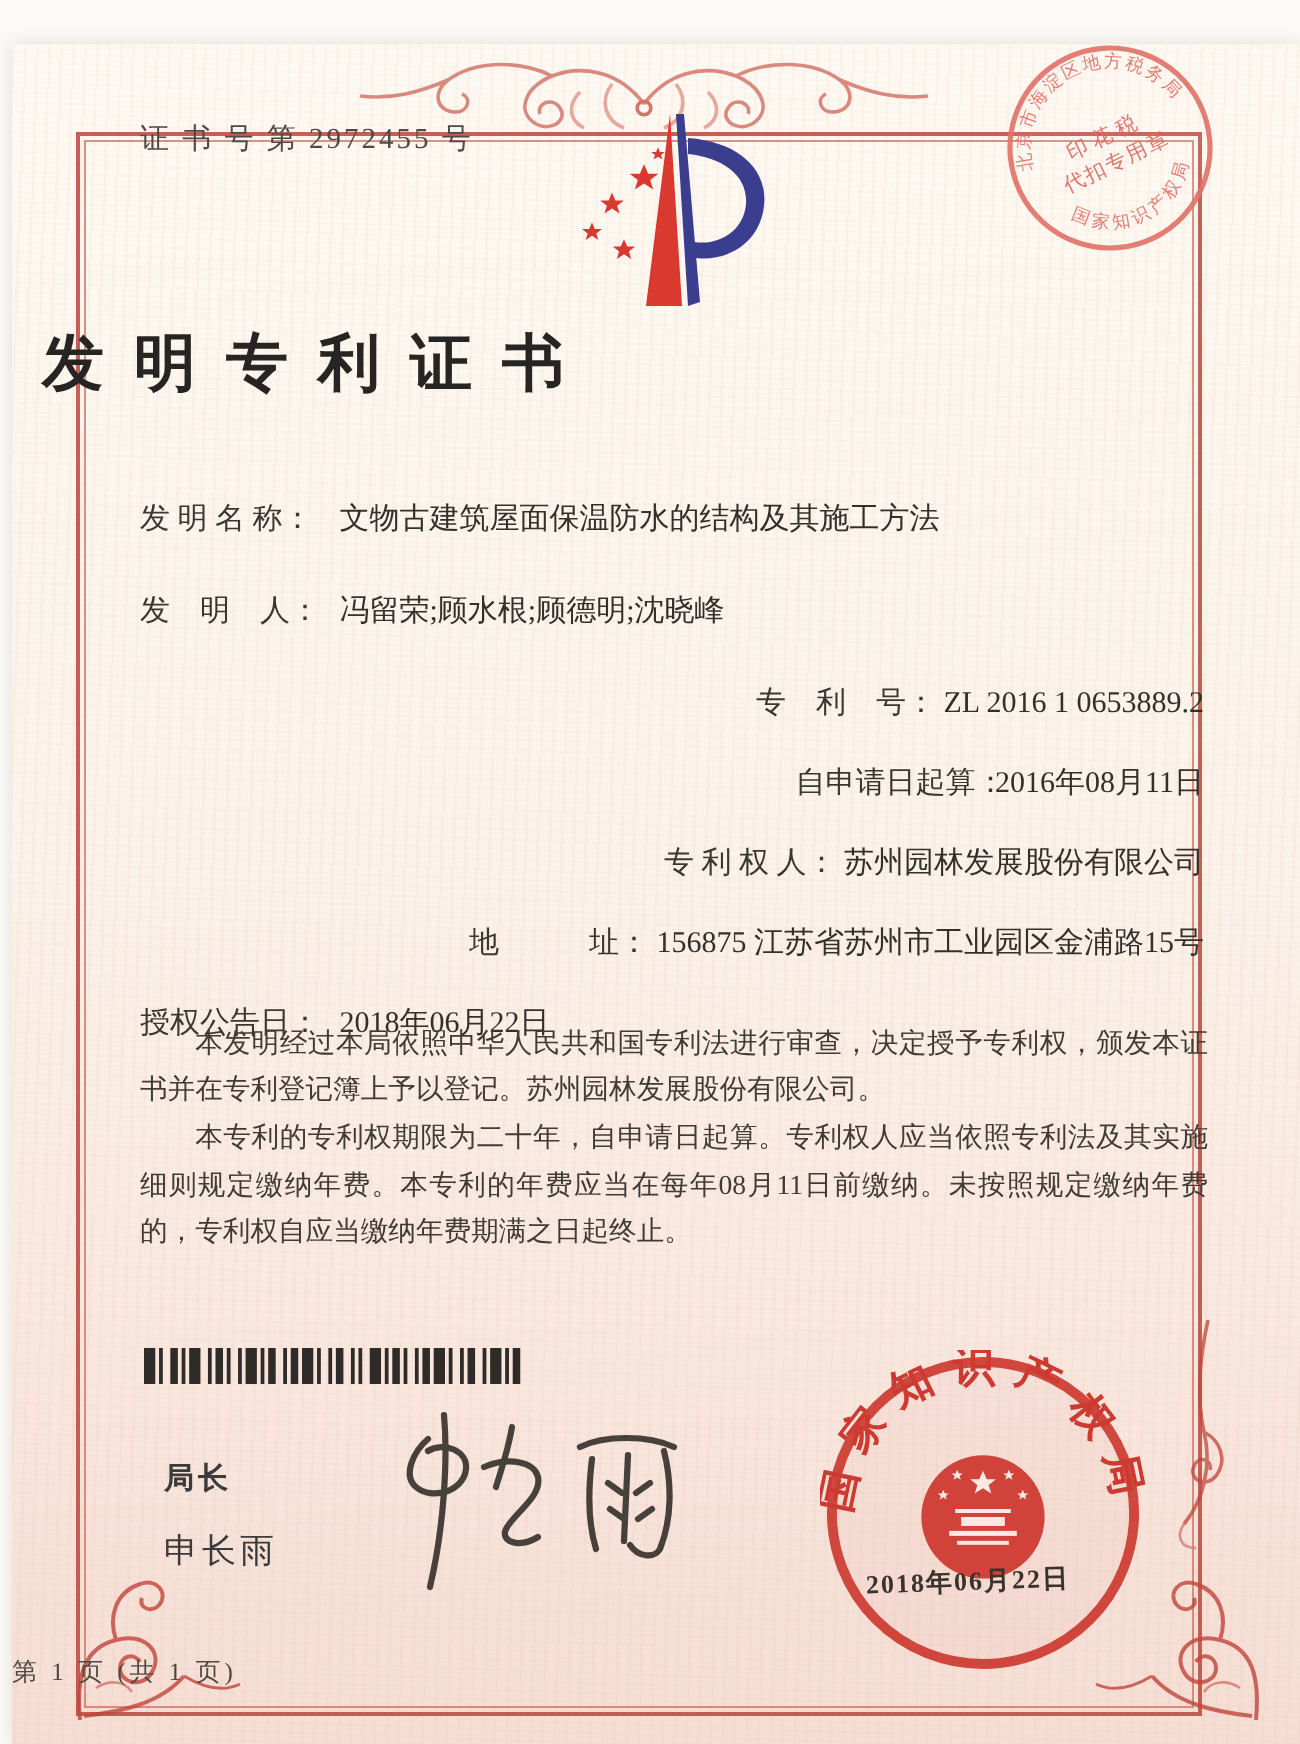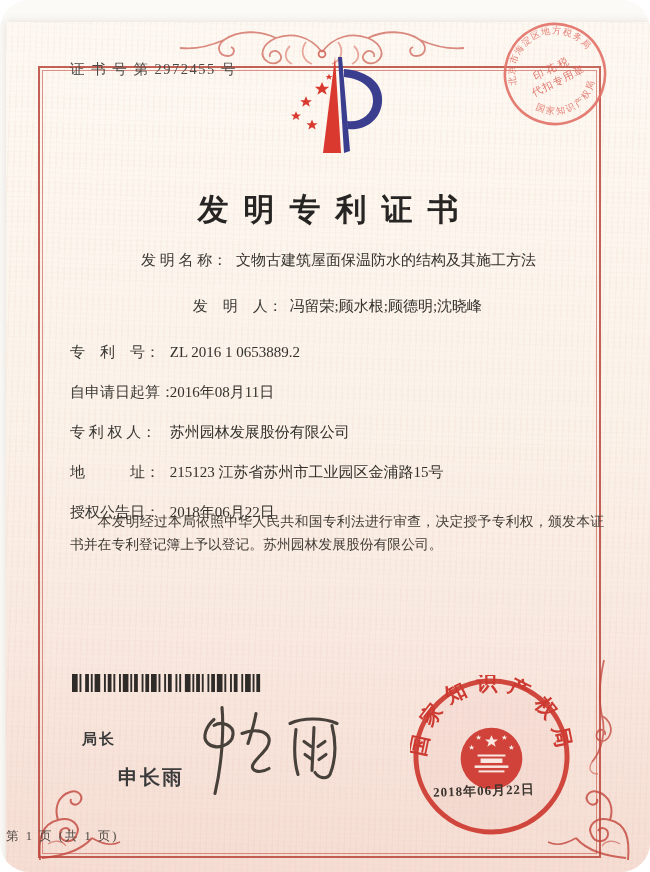--- a/index.html
+++ b/index.html
@@ -1,43 +1,43 @@
 <!DOCTYPE html>
 <html><head>
 <meta charset="utf-8">
 <style>
   html,body{margin:0;padding:0;}
   body{background:#ffffff;}
   #scene{position:relative;width:650px;height:872px;background:#fbfaf7;overflow:hidden;
-         font-family:"Liberation Serif","DejaVu Serif",serif;border-radius:29px;}
+         font-family:"Liberation Serif","DejaVu Serif",serif;}
   .paper{position:absolute;left:6px;top:22px;width:644px;height:850px;
          background:linear-gradient(180deg,#fdf9f2 0%,#fbf3ea 45%,#f9e9e0 72%,#f5ddd3 100%);
          box-shadow:0 0 8px rgba(120,90,80,.18);}
   .paper::before{content:'';position:absolute;inset:0;pointer-events:none;
          background:repeating-linear-gradient(92deg,rgba(205,140,120,.05) 0 1.5px,transparent 1.5px 6px),
                     repeating-linear-gradient(2deg,rgba(214,160,140,.04) 0 1px,transparent 1px 5px);}
   .frame{position:absolute;left:32px;top:44px;width:559px;height:788px;
          border:2px solid rgba(184,70,60,.85);}
   .frame::after{content:'';position:absolute;inset:2px;border:1px solid rgba(205,110,98,.75);}
   .cert-no{position:absolute;left:64px;top:38px;font-size:14.5px;color:#4c4a47;letter-spacing:1.5px;}
   .logo{position:absolute;left:272px;top:33px;width:115px;height:102px;}
-  .title{position:absolute;left:0;top:139px;width:100%;text-align:center;
-         font-size:31px;font-weight:700;color:#262524;letter-spacing:15px;text-indent:15px;margin-top:28px;}
+  .title{position:absolute;left:0;top:139px;width:100%;
+         font-size:31px;font-weight:700;color:#262524;letter-spacing:15px;text-indent:15px;}
   .fields{position:absolute;left:64px;top:226px;right:48px;font-size:15px;color:#37342f;}
   .f-row{line-height:24px;white-space:nowrap;}
-  .f-row.m1{margin-bottom:22px;text-align:center;} .f-row.m2{margin-bottom:16px;}
+  .f-row.m1{margin-bottom:22px;} .f-row.m2{margin-bottom:16px;text-align:right;}
   .f-label{display:inline-block;width:96px;white-space:pre;color:#3a3733;}
   .f-value{color:#33302b;}
   .row-double{display:flex;} .cell1{width:294px;}
   .paras{position:absolute;left:64px;top:488px;right:46px;font-size:13.8px;line-height:23.2px;
          color:#403b35;text-align:justify;}
   .paras p{margin:0 0 1px 0;text-indent:2em;}
   .barcode{position:absolute;left:66px;top:652px;width:190px;height:18px;}
   .signer-title{position:absolute;left:76px;top:708px;font-size:15px;font-weight:600;color:#3b3b3b;letter-spacing:2px;}
-  .signer-name{position:absolute;left:76px;top:742px;font-size:20px;font-weight:700;color:#3b3b3b;letter-spacing:2px;margin-left:36px;}
+  .signer-name{position:absolute;left:76px;top:742px;font-size:17px;font-weight:400;color:#3b3b3b;letter-spacing:2px;}
   .signature{position:absolute;left:172px;top:676px;width:175px;height:108px;}
   .seal{position:absolute;left:404px;top:653px;width:163px;height:163px;}
   .seal-date{position:absolute;left:398px;top:760px;width:160px;text-align:center;
          font-size:13px;font-weight:700;color:#3a332d;letter-spacing:1px;transform:rotate(-2deg);}
   .tax-stamp{position:absolute;left:499px;top:18px;width:112px;height:112px;transform:rotate(-26deg);opacity:.92;}
   .footer{position:absolute;left:0;top:806px;width:100%;text-align:left;font-size:12.5px;
          color:#4e4842;letter-spacing:2px;}
   .ornament-top{position:absolute;left:166px;top:0px;width:300px;height:48px;}
   .fl-bl{position:absolute;left:26px;top:758px;width:92px;height:84px;}
   .fl-br{position:absolute;left:538px;top:758px;width:92px;height:84px;transform:scaleX(-1);}
@@ -132,32 +132,33 @@
       <div class="f-row m2">
         <span class="f-label">自申请日起算：</span>
         <span class="f-value">2016年08月11日</span>
       </div>
       <div class="f-row m2">
         <span class="f-label">专 利 权 人：</span>
         <span class="f-value">苏州园林发展股份有限公司</span>
       </div>
       <div class="f-row m2">
         <span class="f-label">地　　　址：</span>
-        <span class="f-value">215123 江苏省苏州市工业园区金浦路15号</span>
+        <span class="f-value">156875 江苏省苏州市工业园区金浦路15号</span>
       </div>
       <div class="f-row row-double">
         <div class="cell1">
           <span class="f-label">授权公告日：</span>
           <span class="f-value">2018年06月22日</span>
         </div>
       </div>
     </div>
 
     <div class="paras">
       <p>本发明经过本局依照中华人民共和国专利法进行审查，决定授予专利权，颁发本证书并在专利登记簿上予以登记。苏州园林发展股份有限公司。</p>
+      <p>本专利的专利权期限为二十年，自申请日起算。专利权人应当依照专利法及其实施细则规定缴纳年费。本专利的年费应当在每年08月11日前缴纳。未按照规定缴纳年费的，专利权自应当缴纳年费期满之日起终止。</p>
     </div>
 
     <svg class="barcode" preserveAspectRatio="none" viewBox="0 0 101 18">
         <rect x="0" y="0" width="3" height="18" fill="#2e2b28"></rect>
         <rect x="4" y="0" width="1" height="18" fill="#2e2b28"></rect>
         <rect x="7" y="0" width="2" height="18" fill="#2e2b28"></rect>
         <rect x="10" y="0" width="1" height="18" fill="#2e2b28"></rect>
         <rect x="12" y="0" width="3" height="18" fill="#2e2b28"></rect>
         <rect x="17" y="0" width="1" height="18" fill="#2e2b28"></rect>
         <rect x="19" y="0" width="2" height="18" fill="#2e2b28"></rect>

